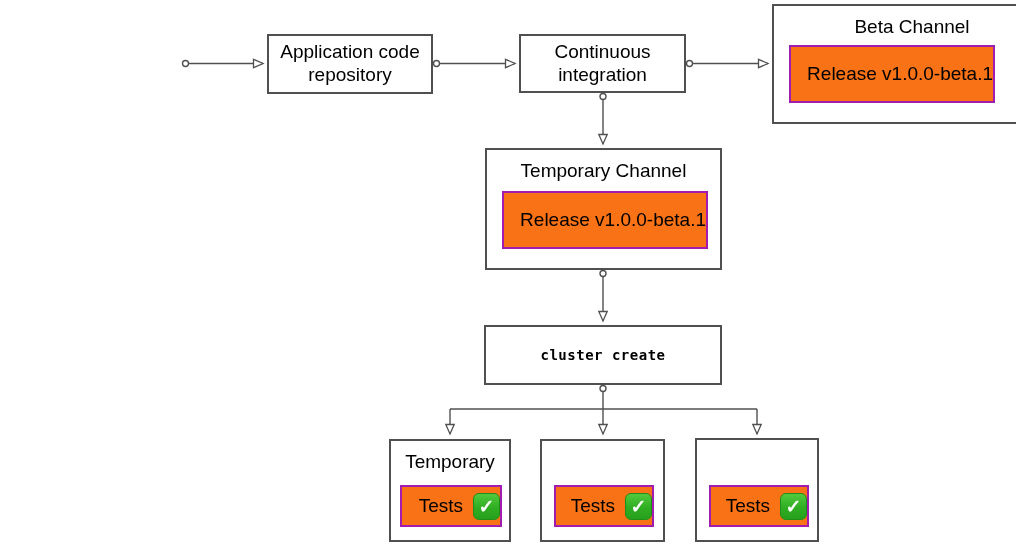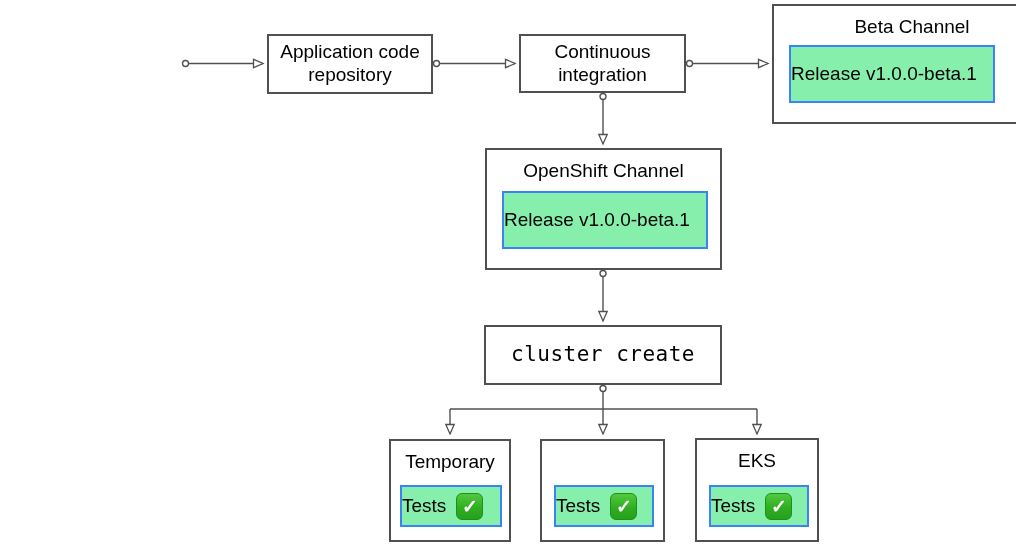--- a/index.html
+++ b/index.html
@@ -43,34 +43,34 @@
     box-sizing: border-box;
   }
   .group-title {
     text-align: center;
     font-size: 19px;
     line-height: 1.15;
     margin-top: 10px;
   }
   .inner {
     position: absolute;
-    background: #86efac;
-    border: 2px solid #3b82f6;
+    background: #f97316;
+    border: 2px solid #a21caf;
     box-sizing: border-box;
     display: flex;
     align-items: center;
-    justify-content: flex-start;
+    justify-content: flex-end;
     text-align: center;
     font-size: 19px;
     gap: 10px;
   }
   .mono {
     font-family: "DejaVu Sans Mono", "Liberation Mono", monospace;
-    font-weight: normal;
-    font-size: 21px;
+    font-weight: bold;
+    font-size: 14px;
     letter-spacing: 0.5px;
   }
   .check-badge {
     display: inline-flex;
     align-items: center;
     justify-content: center;
     width: 27px;
     height: 27px;
     box-sizing: border-box;
     border-radius: 6px;
@@ -119,21 +119,21 @@
   </div>
 
   <div class="group" style="left:772px; top:4px; width:280px; height:120px;">
     <div class="group-title">Beta Channel</div>
     <div class="inner" style="left:15px; top:39px; width:206px; height:58px;">
       <span>Release v1.0.0-beta.1</span>
     </div>
   </div>
 
   <div class="group" style="left:485px; top:148px; width:237px; height:122px;">
-    <div class="group-title">OpenShift Channel</div>
+    <div class="group-title">Temporary Channel</div>
     <div class="inner" style="left:15px; top:41px; width:206px; height:58px;">
       <span>Release v1.0.0-beta.1</span>
     </div>
   </div>
 
   <div class="node" style="left:484px; top:325px; width:238px; height:60px;">
     <span class="mono">cluster create</span>
   </div>
 
   <div class="group" style="left:389px; top:439px; width:122px; height:103px;">
@@ -145,20 +145,19 @@
   </div>
 
   <div class="group" style="left:540px; top:439px; width:125px; height:103px;">
     <div class="inner" style="left:12px; top:44px; width:100px; height:42px;">
       <span>Tests</span>
       <span class="check-badge">✓</span>
     </div>
   </div>
 
   <div class="group" style="left:695px; top:438px; width:124px; height:104px;">
-    <div class="group-title">EKS</div>
     <div class="inner" style="left:12px; top:45px; width:100px; height:42px;">
       <span>Tests</span>
       <span class="check-badge">✓</span>
     </div>
   </div>
 
 </div>
 
 </body></html>

